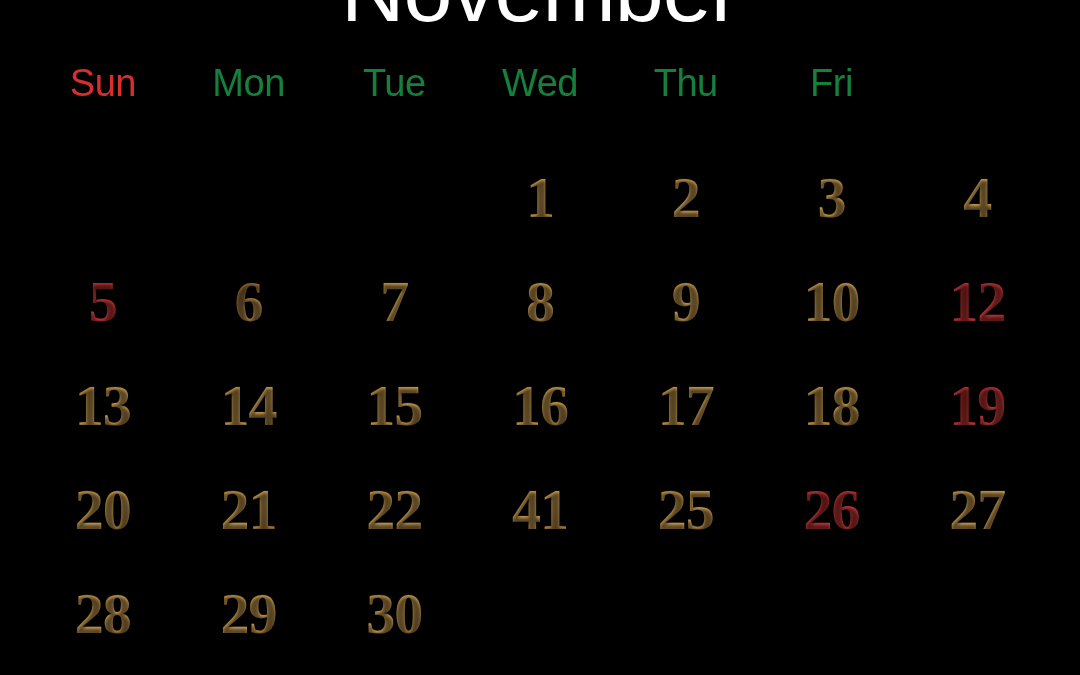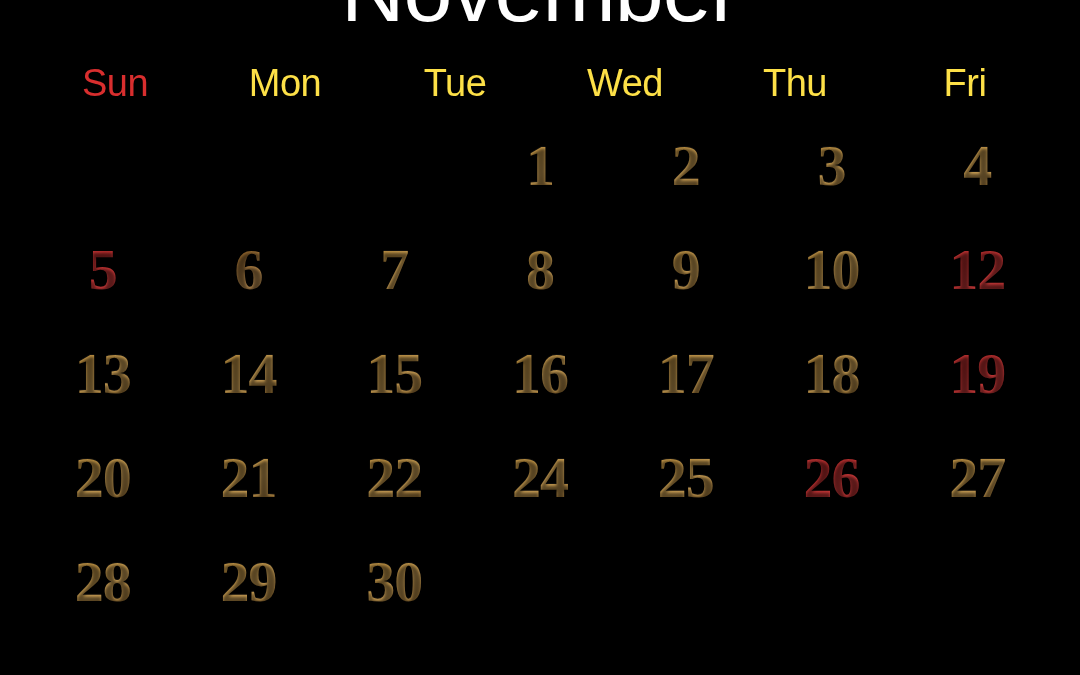--- a/index.html
+++ b/index.html
@@ -19,25 +19,25 @@
       margin-top: -60px;
       text-align: center;
       width: 100%;
     }
     .calendar {
       width: 1020px;
       margin-top: 20px;
     }
     .day-header-row {
       display: grid;
-      grid-template-columns: repeat(6, 1fr);
-      margin-bottom: 32px;
+      grid-template-columns: repeat(7, 1fr);
+      margin-bottom: 64px;
     }
     .day-header {
-      color: #fde047;
+      color: #15803d;
       font-size: 38px;
       font-weight: 300;
       text-align: center;
       letter-spacing: -0.5px;
     }
     .day-header.sunday { color: #d82e2e; }
     .dates-grid {
       display: grid;
       grid-template-columns: repeat(7, 1fr);
       row-gap: 46px;
@@ -109,21 +109,21 @@
     <div class="date-cell date-wood">14</div>
     <div class="date-cell date-wood">15</div>
     <div class="date-cell date-wood">16</div>
     <div class="date-cell date-wood">17</div>
     <div class="date-cell date-wood">18</div>
 
     <div class="date-cell date-red">19</div>
     <div class="date-cell date-wood">20</div>
     <div class="date-cell date-wood">21</div>
     <div class="date-cell date-wood">22</div>
-    <div class="date-cell date-wood">24</div>
+    <div class="date-cell date-wood">41</div>
     <div class="date-cell date-wood">25</div>
 
     <div class="date-cell date-red">26</div>
     <div class="date-cell date-wood">27</div>
     <div class="date-cell date-wood">28</div>
     <div class="date-cell date-wood">29</div>
     <div class="date-cell date-wood">30</div>
     <div class="date-cell date-empty"></div>
     <div class="date-cell date-empty"></div>
   </div>

